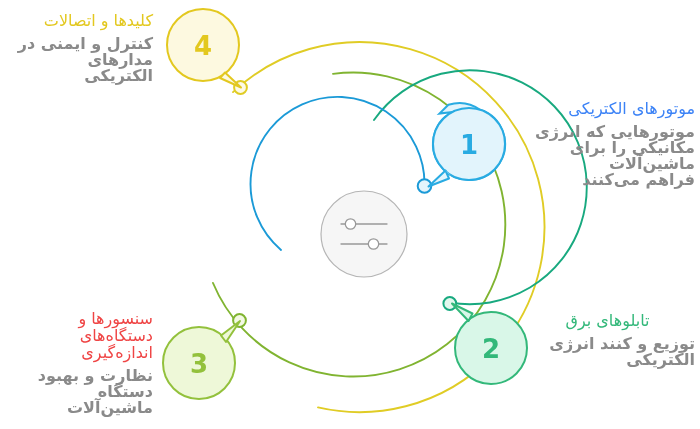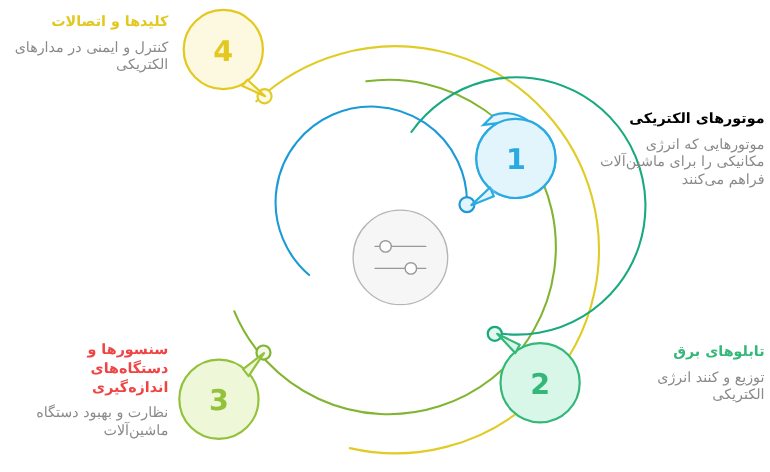--- a/index.html
+++ b/index.html
@@ -8,41 +8,42 @@
     background:#ffffff;
     font-family:"DejaVu Sans","Liberation Sans",sans-serif;
     overflow:hidden;
     position:relative;
   }
   #stage{position:absolute;left:0;top:0;width:700px;height:429px;}
   .svg-layer{position:absolute;left:0;top:0;width:700px;height:429px;}
 
   .txt-block{position:absolute;}
   .txt-title{
-    font-weight:bold;
-    font-size:13px;
+    font-weight:normal;
+    font-size:16px;
     line-height:17px;
     margin:0 0 7px 0;
     white-space:pre-line;
   }
   .txt-desc{
-    font-size:13px;
+    font-size:16px;
     line-height:16px;
     color:#8a8a8a;
     margin:0;
     white-space:pre-line;
+    font-weight:bold;
   }
 
   
   #item-1{left:520px;top:100px;width:175px;text-align:right;direction:rtl;}
-  #item-1 .txt-title{color:#000000;}
+  #item-1 .txt-title{color:#3b82f6;}
 
   
   #item-2{left:520px;top:312px;width:175px;text-align:right;direction:rtl;}
-  #item-2 .txt-title{color:#33b87a;}
+  #item-2 .txt-title{color:#33b87a;text-align:center;}
 
   
   #item-3{left:8px;top:310px;width:145px;text-align:right;direction:rtl;}
   #item-3 .txt-title{color:#ef4444;}
 
   
   #item-4{left:8px;top:12px;width:145px;text-align:right;direction:rtl;}
   #item-4 .txt-title{color:#e3c81f;}
 
   .bubble-num{

